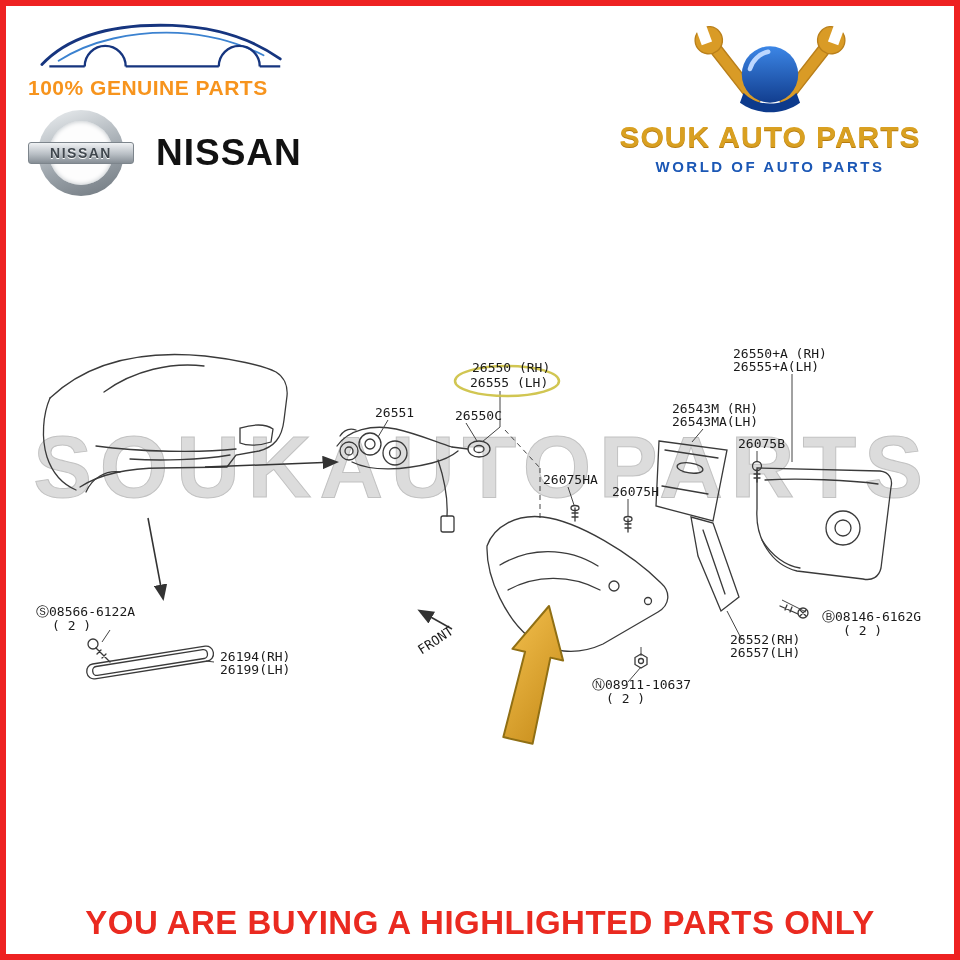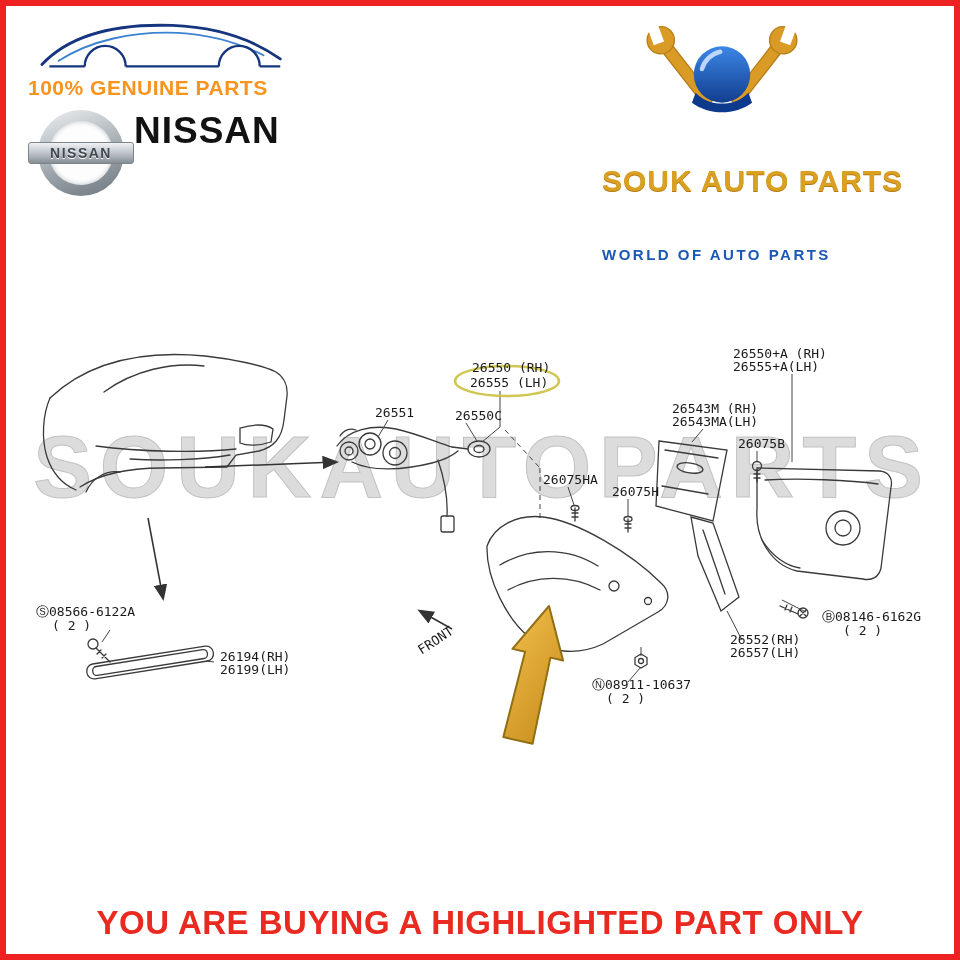--- a/index.html
+++ b/index.html
@@ -3,35 +3,35 @@
 <meta charset="utf-8">
 <style>
   * { margin:0; padding:0; box-sizing:border-box; }
   html,body { width:960px; height:960px; background:#ffffff; font-family:"Liberation Sans", sans-serif; }
   .page { position:relative; width:960px; height:960px; background:#fff; border:6px solid #ee2222; overflow:hidden; }
 
   
   .brand-left { position:absolute; left:22px; top:12px; width:290px; }
   .car-art { display:block; width:268px; height:54px; }
   .tagline { margin-top:4px; font-size:21px; font-weight:bold; color:#f7941d; letter-spacing:.5px; }
-  .brand-row { margin-top:10px; display:flex; align-items:flex-start; }
+  .brand-row { margin-top:10px; display:flex; align-items:center; gap:22px; }
   .nissan-badge { position:relative; width:106px; height:86px; flex:0 0 auto; }
   .badge-outer { position:absolute; left:10px; top:0; width:86px; height:86px; border-radius:50%;
                  background:linear-gradient(160deg,#eef1f3,#9aa2a9 60%,#6f777e); }
   .badge-inner { position:absolute; left:21px; top:11px; width:64px; height:64px; border-radius:50%;
                  background:#fdfdfd; box-shadow:inset 0 0 5px #b9bfc4; }
   .badge-bar { position:absolute; left:0; top:32px; width:106px; height:22px;
                background:linear-gradient(180deg,#f0f2f4,#b9bfc5 55%,#868e95);
                border:1px solid #7d858c; border-radius:3px;
                display:flex; align-items:center; justify-content:center;
                font-weight:bold; font-size:14px; letter-spacing:1.5px; color:#3f464d; text-shadow:0 1px 0 #fff; }
   .brand-name { font-size:37px; font-weight:800; color:#121212; letter-spacing:1px; }
 
   
-  .store-block { position:absolute; right:16px; top:12px; width:336px; display:flex; flex-direction:column; align-items:flex-start;gap:44px; }
+  .store-block { position:absolute; right:16px; top:12px; width:336px; display:flex; flex-direction:column; align-items:center; }
   .store-icon { width:240px; height:102px; }
   .store-name { font-size:30px; font-weight:800; color:#d9a021; letter-spacing:1px; white-space:nowrap; text-shadow:0 1px 0 #b5790f; }
   .store-sub { margin-top:4px; font-size:15px; font-weight:bold; color:#1b57b5; letter-spacing:2.5px; white-space:nowrap; }
 
   
   .diagram { position:absolute; left:0; top:322px; width:948px; height:572px; }
   .diagram text.lbl { font-family:"DejaVu Sans Mono", monospace; font-size:13px; fill:#1a1a1a; }
   .diagram text.wm { font-family:"Liberation Sans", sans-serif; font-weight:bold; }
   .sketch { stroke:#3a3a3a; stroke-width:1.3; fill:none; stroke-linecap:round; }
   .lead { stroke:#444; stroke-width:1; fill:none; }
@@ -247,15 +247,15 @@
     <text class="lbl" x="220" y="661">26194(RH)</text>
     <text class="lbl" x="220" y="674">26199(LH)</text>
     <text class="lbl" x="822" y="621">Ⓑ08146-6162G</text>
     <text class="lbl" x="843" y="635">( 2 )</text>
     <text class="lbl" x="730" y="644">26552(RH)</text>
     <text class="lbl" x="730" y="657">26557(LH)</text>
     <text class="lbl" x="592" y="689">Ⓝ08911-10637</text>
     <text class="lbl" x="606" y="703">( 2 )</text>
   </svg>
 
-  <div class="footer">YOU ARE BUYING A HIGHLIGHTED PART ONLY</div>
+  <div class="footer">YOU ARE BUYING A HIGHLIGHTED PARTS ONLY</div>
 
 </div>
 
 </body></html>

